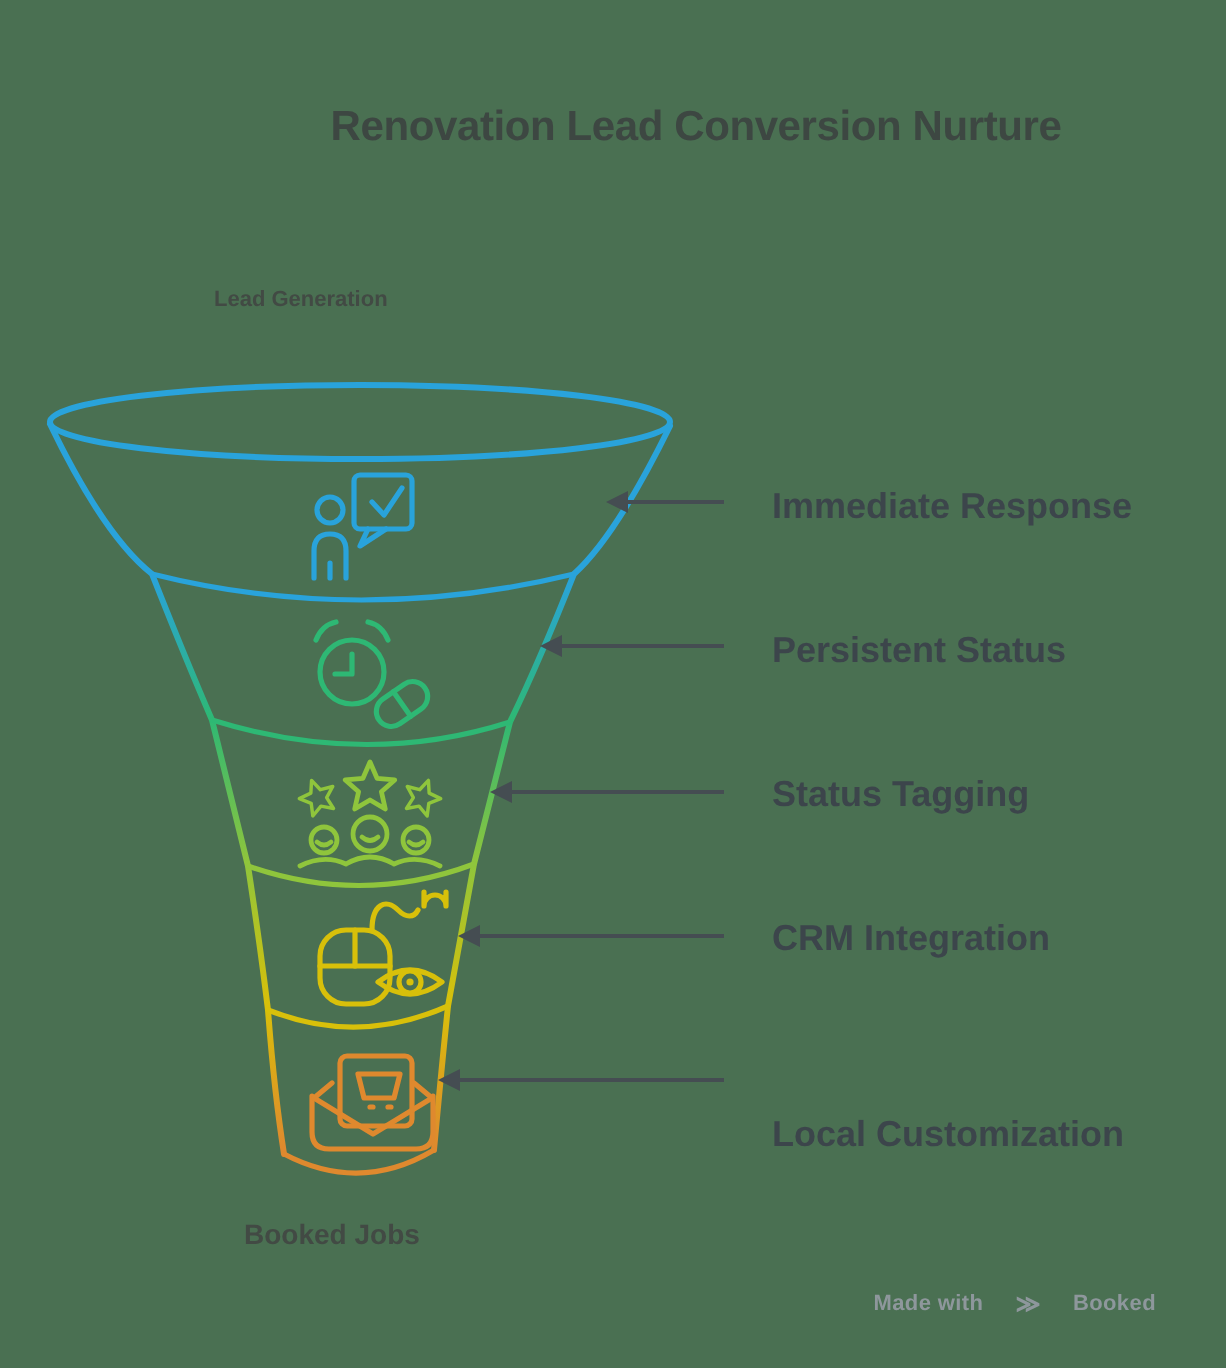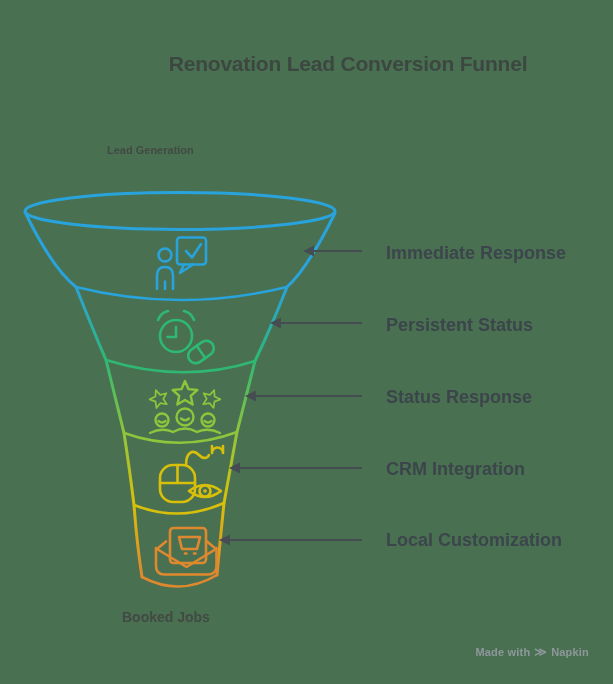--- a/index.html
+++ b/index.html
@@ -24,25 +24,25 @@
   .booked-jobs{left:122px;top:609px;font-size:14px;}
   .stage-label{
     left:386px;height:22px;line-height:22px;
     font-size:18px;font-weight:700;color:#3c454b;
     white-space:nowrap;
   }
   .sl-0{top:242px;}
   .sl-1{top:314px;}
   .sl-2{top:386px;}
   .sl-3{top:458px;}
-  .sl-4{top:529px;}
+  .sl-4{top:556px;}
   .watermark{
-    right:24px;top:646px;
+    right:35px;top:646px;
     font-size:11px;font-weight:700;color:#8e979c;
-    display:flex;align-items:center;gap:4px;
+    display:flex;align-items:center;gap:16px;
     letter-spacing:0.2px;
   }
   .watermark .glyph{font-size:12px;line-height:12px;}
   svg{display:block;}
 </style>
 </head>
 <body>
 
 <svg class="abs" style="left:0;top:0" width="613" height="684" viewBox="0 0 613 684">
   <defs>
@@ -137,29 +137,29 @@
       <line x1="237" y1="468" x2="362" y2="468"></line>
       <polygon points="229,468 240,462.5 240,473.5" stroke="none"></polygon>
     </g>
     <g>
       <line x1="227" y1="540" x2="362" y2="540"></line>
       <polygon points="219,540 230,534.5 230,545.5" stroke="none"></polygon>
     </g>
   </g>
 </svg>
 
-<div class="abs title">Renovation Lead Conversion Funnel</div>
+<div class="abs title">Renovation Lead Conversion Nurture</div>
 
 <div class="abs stage-end-label lead-gen">Lead Generation</div>
 
 <div class="abs stage-label sl-0">Immediate Response</div>
 <div class="abs stage-label sl-1">Persistent Status</div>
-<div class="abs stage-label sl-2">Status Response</div>
+<div class="abs stage-label sl-2">Status Tagging</div>
 <div class="abs stage-label sl-3">CRM Integration</div>
 <div class="abs stage-label sl-4">Local Customization</div>
 
 <div class="abs stage-end-label booked-jobs">Booked Jobs</div>
 
 <div class="abs watermark">
   <span>Made with</span>
   <span class="glyph">≫</span>
-  <span>Napkin</span>
+  <span>Booked</span>
 </div>
 
 </body></html>

